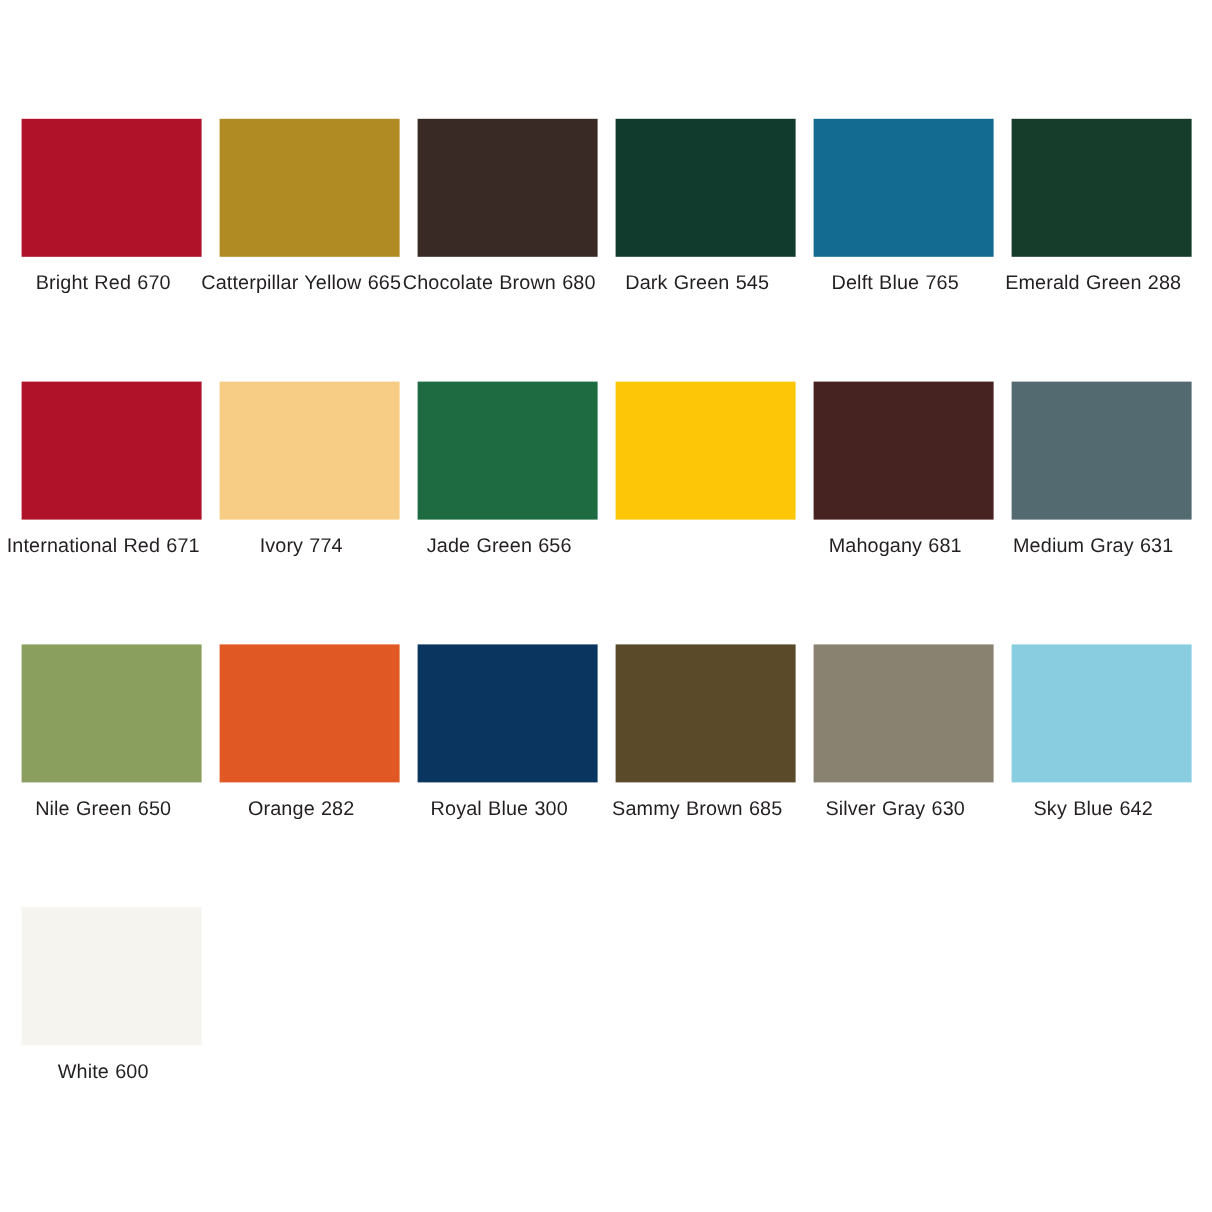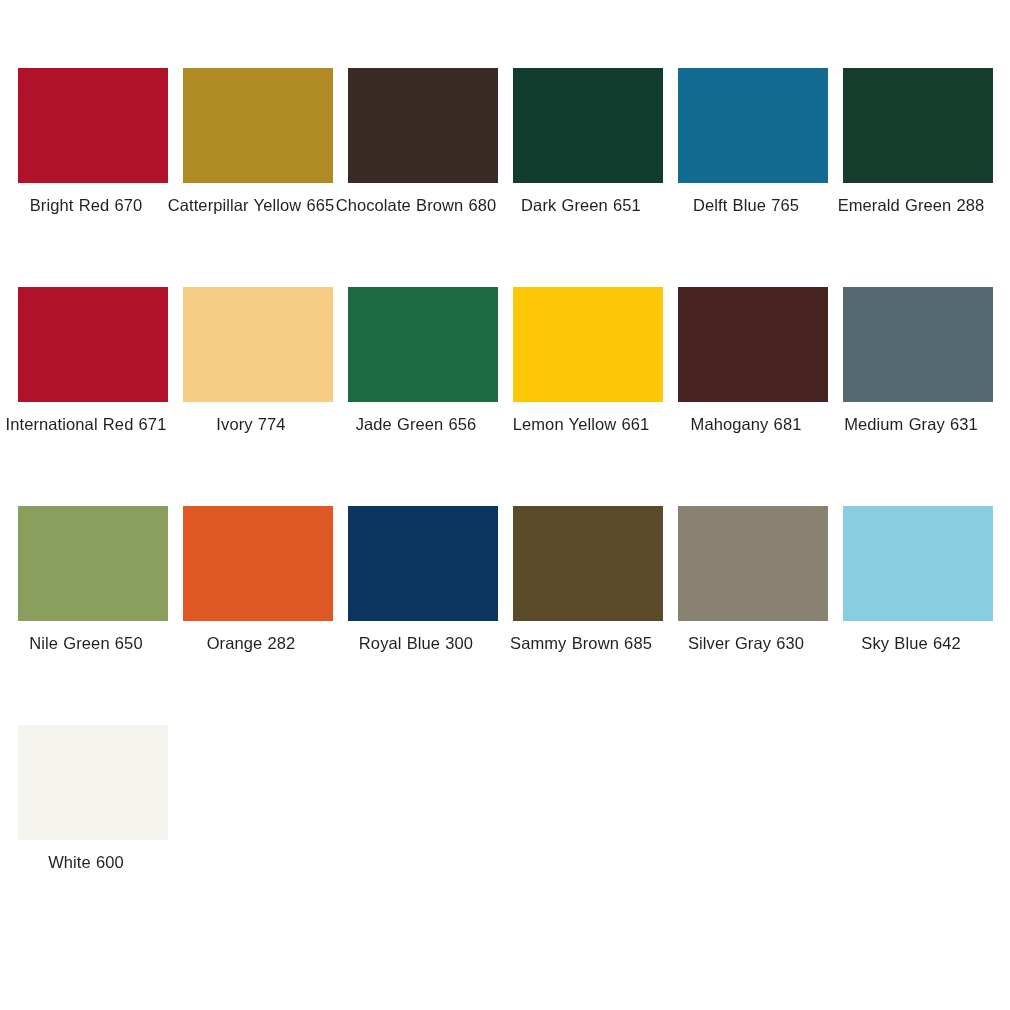--- a/index.html
+++ b/index.html
@@ -14,21 +14,21 @@
     font-family: "Liberation Sans", sans-serif;
     -webkit-font-smoothing: antialiased;
     overflow: hidden;
   }
 
   #palette-grid {
     position: relative;
     width: 1010px;
     height: 1010px;
     box-sizing: border-box;
-    padding: 68px 0 0 18px;
+    padding: 99px 0 0 18px;
     display: grid;
     grid-template-columns: repeat(6, 150px);
     grid-auto-rows: 219px;
     column-gap: 15px;
     row-gap: 0px;
     align-content: start;
   }
 
   .swatch-cell {
     width: 150px;
@@ -68,21 +68,21 @@
     <div class="swatch-cell">
       <div class="swatch-chip" style="background-color: rgb(176, 138, 35);"></div>
       <div class="swatch-label">Catterpillar Yellow 665</div>
     </div>
     <div class="swatch-cell">
       <div class="swatch-chip" style="background-color: rgb(58, 42, 37);"></div>
       <div class="swatch-label">Chocolate Brown 680</div>
     </div>
     <div class="swatch-cell">
       <div class="swatch-chip" style="background-color: rgb(16, 59, 45);"></div>
-      <div class="swatch-label">Dark Green 651</div>
+      <div class="swatch-label">Dark Green 545</div>
     </div>
     <div class="swatch-cell">
       <div class="swatch-chip" style="background-color: rgb(19, 107, 146);"></div>
       <div class="swatch-label">Delft Blue 765</div>
     </div>
     <div class="swatch-cell">
       <div class="swatch-chip" style="background-color: rgb(22, 60, 43);"></div>
       <div class="swatch-label">Emerald Green 288</div>
     </div>
     <div class="swatch-cell">
@@ -92,21 +92,20 @@
     <div class="swatch-cell">
       <div class="swatch-chip" style="background-color: rgb(247, 205, 134);"></div>
       <div class="swatch-label">Ivory 774</div>
     </div>
     <div class="swatch-cell">
       <div class="swatch-chip" style="background-color: rgb(30, 107, 66);"></div>
       <div class="swatch-label">Jade Green 656</div>
     </div>
     <div class="swatch-cell">
       <div class="swatch-chip" style="background-color: rgb(253, 198, 7);"></div>
-      <div class="swatch-label">Lemon Yellow 661</div>
     </div>
     <div class="swatch-cell">
       <div class="swatch-chip" style="background-color: rgb(70, 34, 32);"></div>
       <div class="swatch-label">Mahogany 681</div>
     </div>
     <div class="swatch-cell">
       <div class="swatch-chip" style="background-color: rgb(84, 106, 113);"></div>
       <div class="swatch-label">Medium Gray 631</div>
     </div>
     <div class="swatch-cell">

